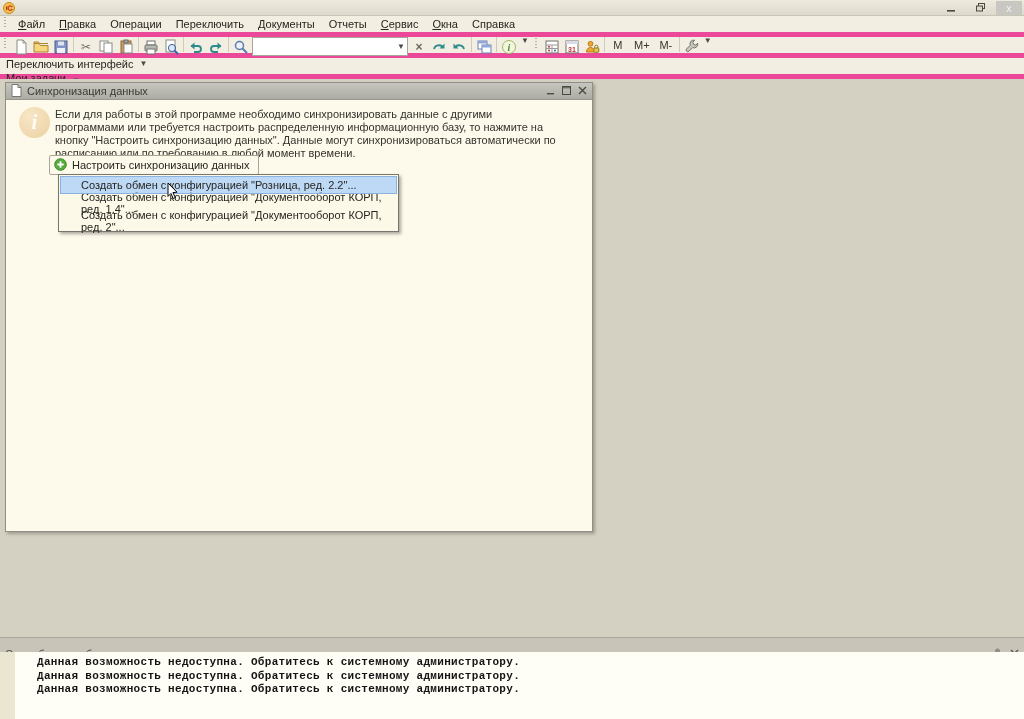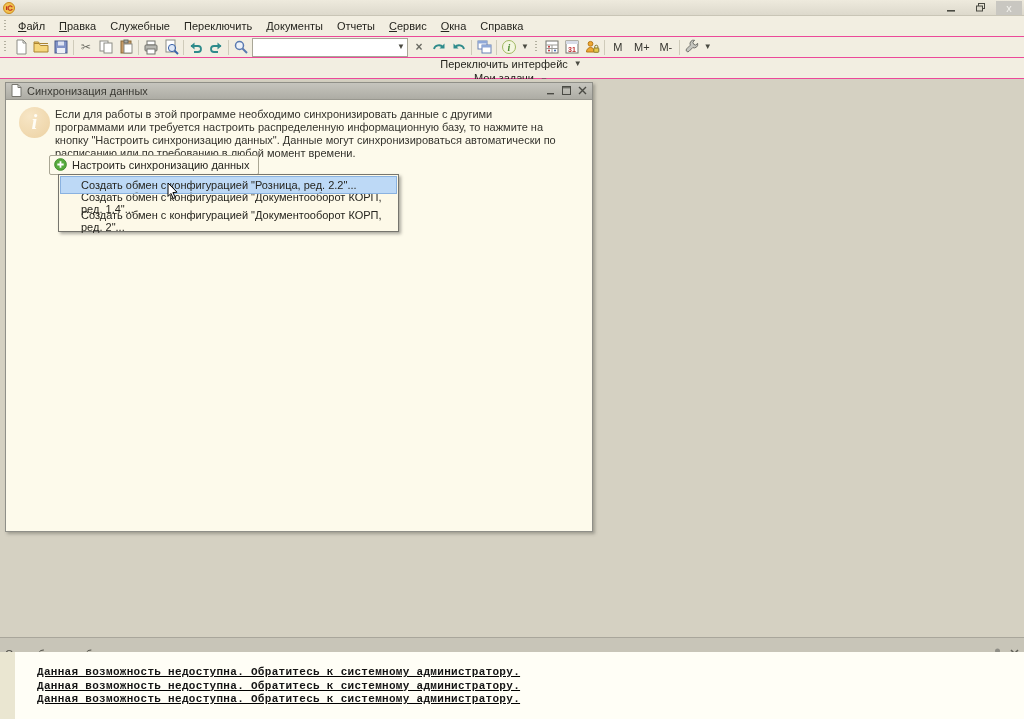--- a/index.html
+++ b/index.html
@@ -10,22 +10,22 @@
   .titlebar{position:absolute;top:0;left:0;right:0;height:16px;
     background:linear-gradient(#eeeadd,#ddd9cc);border-bottom:1px solid #c9c5b6;
     box-sizing:border-box;display:flex;align-items:center;}
   .app-icon{margin-left:3px;z-index:2;display:flex;}
   .tb-title{position:absolute;left:0;right:0;text-align:center;font-size:11.5px;color:#33322c;}
   .win-controls{margin-left:auto;display:flex;align-items:center;gap:3px;padding-right:2px;z-index:2;}
   .wc{width:26px;height:14px;display:flex;align-items:center;justify-content:center;color:#4a4a42;}
   .wc-close{background:#c9c7c1;color:#f4f3ee;font-size:11px;}
 
   
-  .bar{position:absolute;left:0;right:0;background:#f2eee1;display:flex;align-items:center;
-       box-sizing:border-box;border-bottom:1px solid #ec4899;}
+  .bar{position:absolute;left:0;right:0;background:#f2eee1;display:flex;
+       box-sizing:border-box;border-bottom:5px solid #ec4899;}
   .menubar{top:16px;height:21px;}
   .toolbar{top:37px;height:21px;}
   .ifacebar{top:58px;height:21px;flex-direction:column;}
   .menu-items{display:flex;}
   .menu-item{padding:2px 7px;color:#26251f;}
   .grip{width:6px;height:14px;margin:0 3px 0 2px;
     background-image:repeating-linear-gradient(to bottom,#b3b0a0 0 1px,rgba(0,0,0,0) 1px 3px);
     background-size:2px 12px;background-repeat:no-repeat;background-position:2px 1px;}
   .tbtn{width:20px;height:19px;display:flex;align-items:center;justify-content:center;}
   .tsep{width:1px;height:15px;background:#cfcbba;margin:0 2px;}
@@ -60,21 +60,21 @@
   .ctx-item.selected{background:#bdd9f6;outline:1px solid #8ab2e0;outline-offset:-1px;}
   .cursor{position:absolute;left:161px;top:82px;z-index:5;}
 
   
   .messages-panel{position:absolute;top:637px;left:0;width:1024px;height:82px;}
   .mp-header{height:15px;background:#c8c5b8;border-top:1px solid #a9a69b;border-bottom:1px solid #b5b2a5;
     box-sizing:border-box;display:flex;align-items:center;padding:16px 5px;color:#4e4d45;}
   .mp-icons{margin-left:auto;display:flex;gap:9px;align-items:center;}
   .mp-body{position:absolute;top:15px;left:0;right:0;bottom:0;background:#fffef6;}
   .mp-stripe{position:absolute;left:0;top:0;width:15px;height:100%;background:#eae6d1;}
-  .mp-list{padding-top:14px;text-decoration:underline;}
+  .mp-list{padding-top:4px;}
   .msg-line{font-family:"Liberation Mono",monospace;font-weight:bold;font-size:11px;
     color:#141414;line-height:13.5px;padding-left:37px;letter-spacing:.3px;white-space:pre;}
   u{text-decoration:underline;}
 </style>
 </head>
 <body>
 
 <div class="titlebar">
   <span class="app-icon">
     <svg width="12" height="12" viewBox="0 0 12 12">
@@ -98,21 +98,21 @@
     <span class="wc wc-close">x</span>
   </span>
 </div>
 
 <div class="bar menubar">
   <span class="grip"></span>
   <span class="menu-items">
 
   <span class="menu-item"><u>Ф</u>айл</span>
       <span class="menu-item"><u>П</u>равка</span>
-      <span class="menu-item">Служебные</span>
+      <span class="menu-item">Операции</span>
       <span class="menu-item">Переключить</span>
       <span class="menu-item"><u>Д</u>окументы</span>
       <span class="menu-item">Отчеты</span>
       <span class="menu-item"><u>С</u>ервис</span>
       <span class="menu-item"><u>О</u>кна</span>
       <span class="menu-item">Справка</span>
     </span>
 </div>
 
 <div class="bar toolbar">

